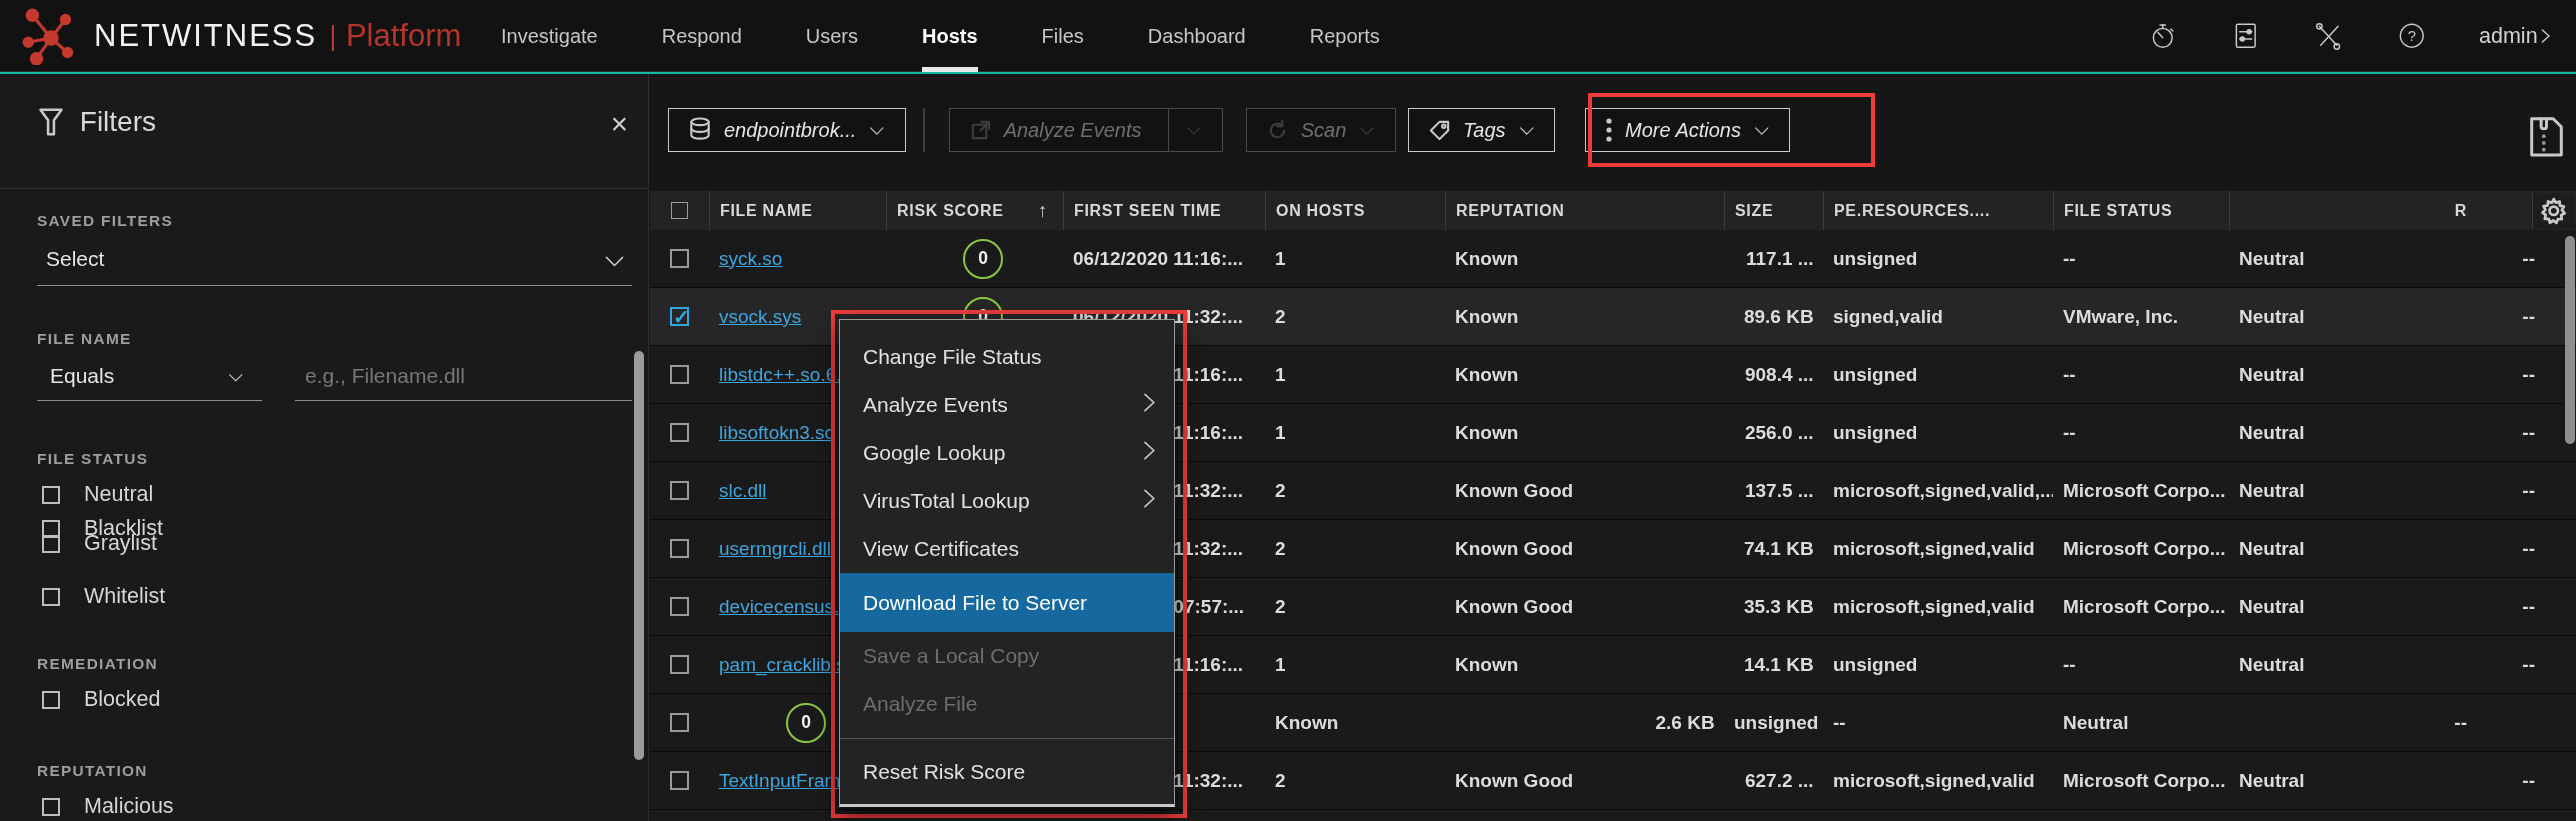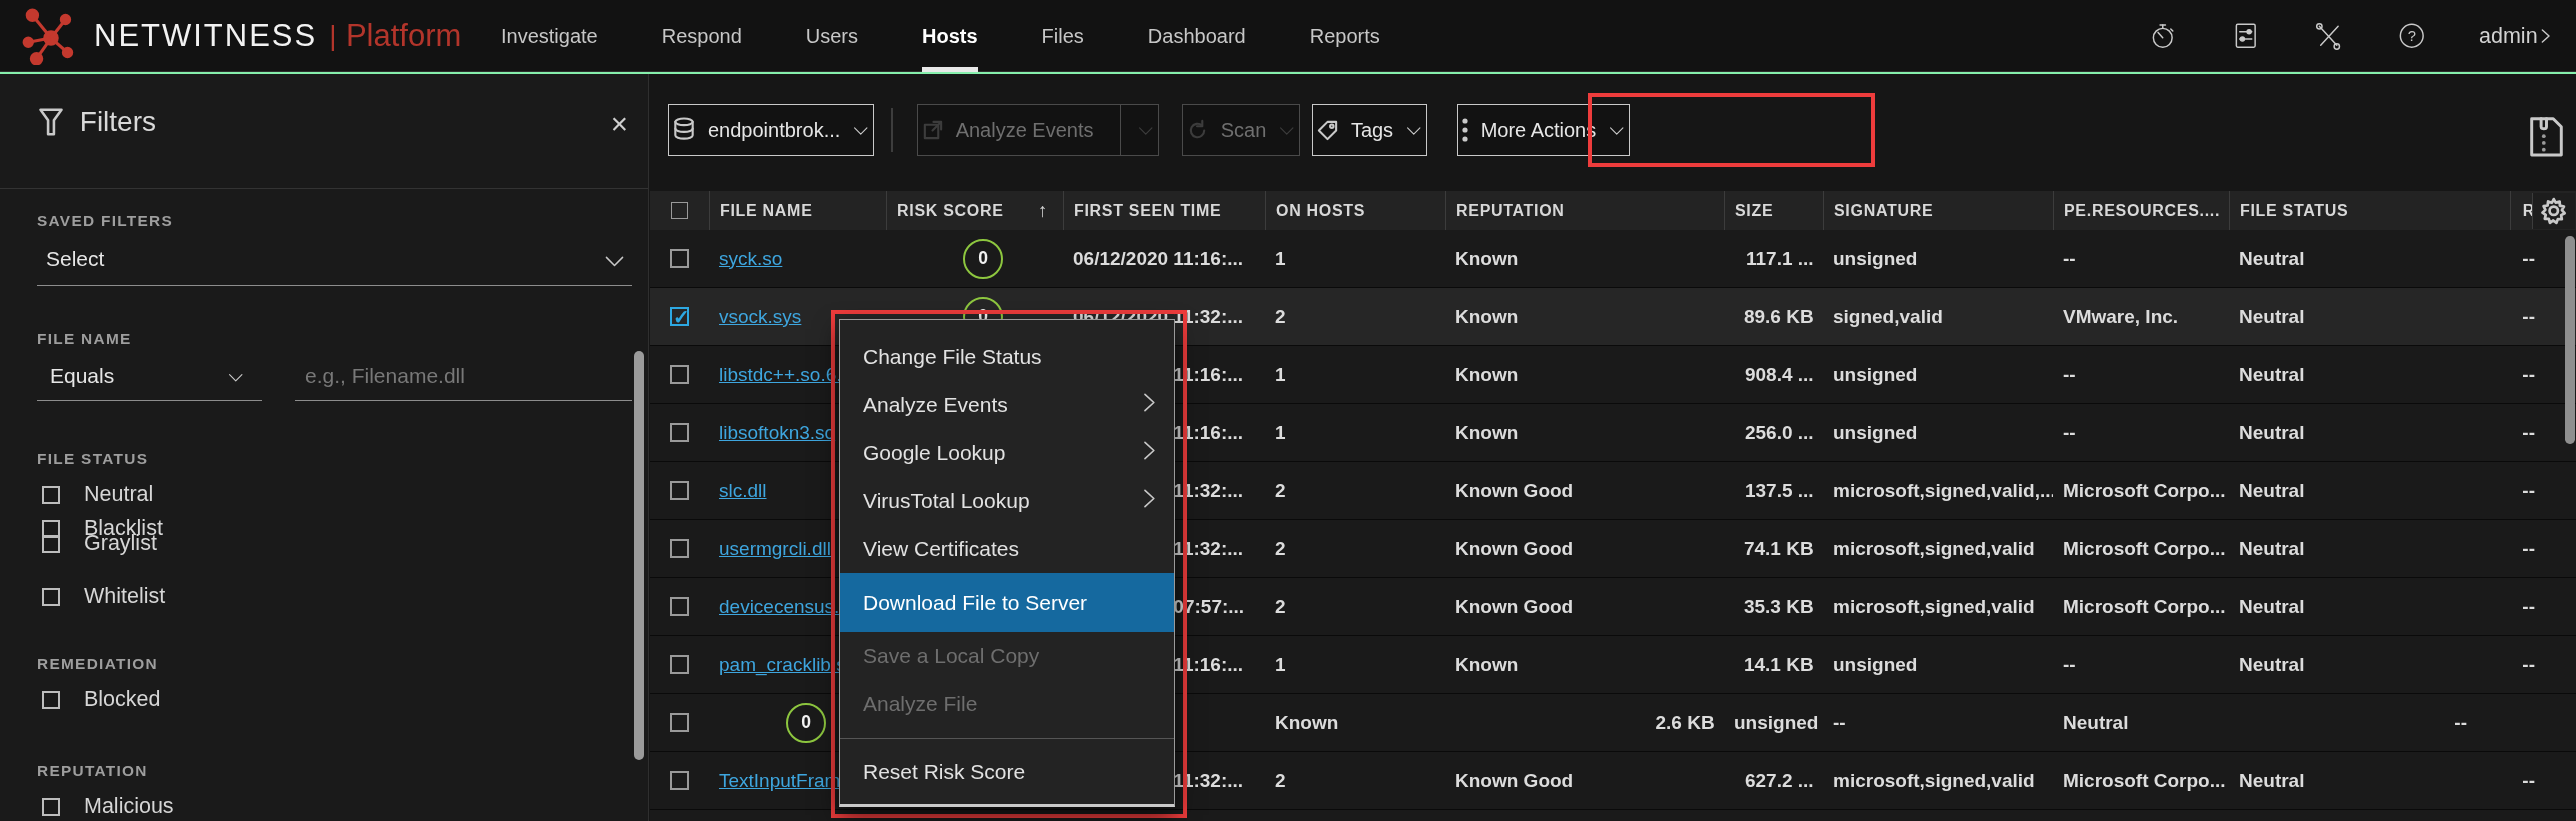--- a/index.html
+++ b/index.html
@@ -1,18 +1,18 @@
 <!DOCTYPE html>
 <html style="font-size:10.7px"><head>
 <meta charset="utf-8">
 <style>
   * { margin:0; padding:0; box-sizing:border-box; }
   html,body { background:#000; }
   body { font-family:"Liberation Sans", sans-serif; }
-  .screen { position:relative; width:2576px; height:822px; background:#86efac; overflow:hidden; }
+  .screen { position:relative; width:2576px; height:822px; background:#14b8a6; overflow:hidden; }
 
   
   .nav { position:absolute; left:0; top:0; width:2576px; height:72px; background:#121212; border-bottom:1.3px solid #2e2e2e; }
   .brand { position:absolute; left:20px; top:0; height:72px; display:flex; align-items:center; }
   .brand-logo { width:62px; height:58px; margin-right:12px; }
   .brand-name { font-size:31px; letter-spacing:2px; color:#f2f2f2; font-weight:400; }
   .brand-sep { font-size:28px; color:#b3352b; margin:0 9.4px 0 12px; font-weight:400; }
   .brand-product { font-size:31px; color:#b3352b; font-weight:400; }
   .nav-items { position:absolute; left:501px; top:0; height:72px; display:flex; align-items:center; gap:64px; }
   .nav-item { font-size:20px; color:#c7c7c7; position:relative; height:72px; display:flex; align-items:center; cursor:pointer; }
@@ -42,21 +42,21 @@
   .checkrow { position:absolute; left:42px; display:flex; align-items:center; gap:24px; cursor:pointer; }
   .cbx { width:18px; height:18px; border:2px solid #bdbdbd; background:transparent; flex:0 0 auto; }
   .checkrow-label { font-size:21.5px; color:#d6d6d6; }
   .panel-scroll { position:absolute; left:634px; top:277px; width:10px; height:409px; background:#9b9b9b; border-radius:5.4px; }
 
   
   .main { position:absolute; left:650px; top:0; width:1926px; height:748px; background:#161616; }
 
   
   .toolbar { position:absolute; left:0; top:30px; height:52px; display:flex; align-items:center; }
-  .tbtn { height:52px; display:flex; align-items:center; gap:12px; padding:0 3px; border:1.3px solid #c9c9c9; background:#121212; color:#e6e6e6; font-size:20px; cursor:pointer; }
+  .tbtn { height:44px; display:flex; align-items:center; gap:12px; padding:0 19px; border:1.3px solid #c9c9c9; background:#121212; color:#e6e6e6; font-size:20px; cursor:pointer;font-style:italic; }
   .tbtn .lbl { white-space:nowrap; }
   .tbtn.disabled { border-color:#4a4a4a; color:#6f6f6f; cursor:default; }
   .tbtn.disabled svg { opacity:.45; }
   .tb-divider { width:1.3px; height:44px; background:#3d3d3d; margin:0 24px 0 17.5px; }
   .split-extra { display:flex; align-items:center; align-self:stretch; padding-left:16px; margin-left:14.8px; border-left:1.3px solid #4a4a4a; }
   .chev svg { width:17.5px; height:12px; }
   .export-btn { position:absolute; right:12px; top:42px; width:35px; height:42px; cursor:pointer; }
 
   
   .thead { position:absolute; left:0; top:117px; width:1926px; height:39px; background:#232323; display:grid;
@@ -333,21 +333,20 @@
           </div>
         <div class="th">FILE NAME</div>
         <div class="th">
             <span>RISK SCORE</span>
             <span class="sort">↑</span>
           </div>
         <div class="th">FIRST SEEN TIME</div>
         <div class="th">ON HOSTS</div>
         <div class="th">REPUTATION</div>
         <div class="th">SIZE</div>
-        <div class="th">SIGNATURE</div>
         <div class="th">PE.RESOURCES....</div>
         <div class="th">FILE STATUS</div>
         <div class="th t-rem">R</div>
       </div>
       <div class="gearbox">
         <svg width="29.5" height="29.5" viewBox="0 0 24 24">
             <g class="s" stroke="#d9d9d9">
               <circle cx="12" cy="12" r="3.4"></circle>
               <path d="M12 2.5 L13.6 5.4 L16.8 4.5 L17 7.8 L20.3 8.6 L18.6 11.5 L20.9 14 L18 15.6 L18.6 18.9 L15.3 18.8 L14.2 21.9 L11.6 19.9 L8.9 21.8 L8 18.6 L4.7 18.6 L5.5 15.4 L2.8 13.6 L5.2 11.3 L3.7 8.3 L7 7.7 L7.4 4.4 L10.5 5.5 Z"></path>
             </g>

